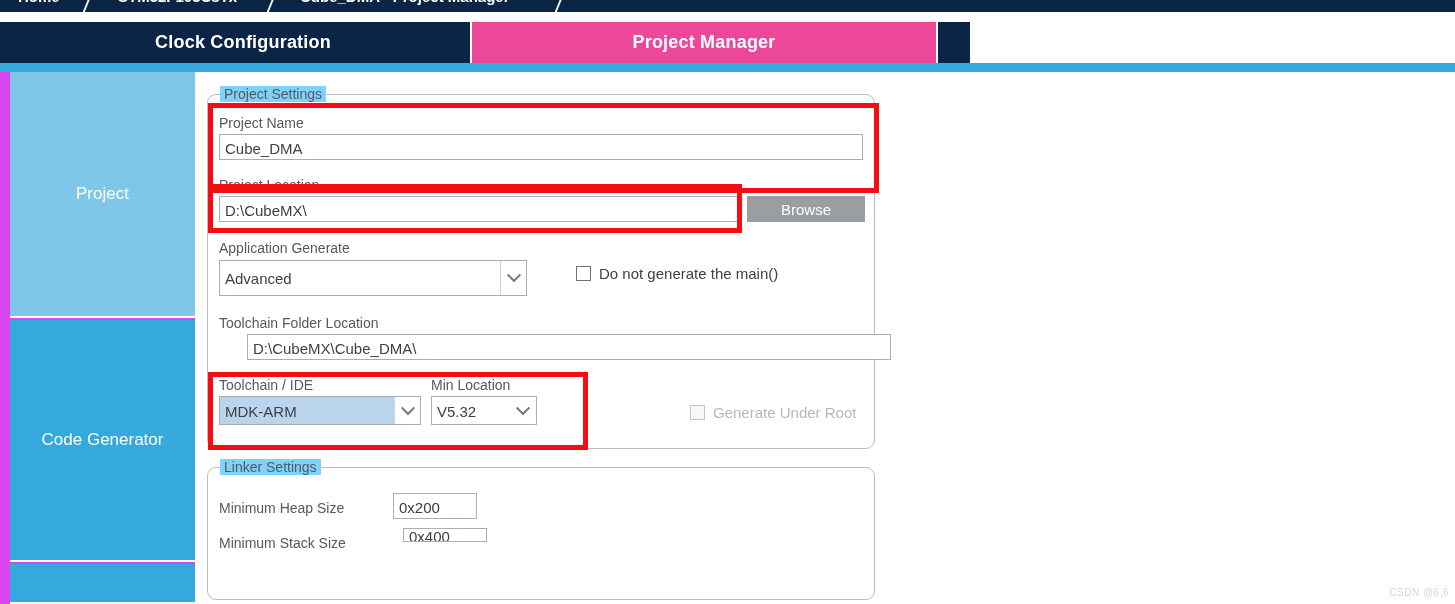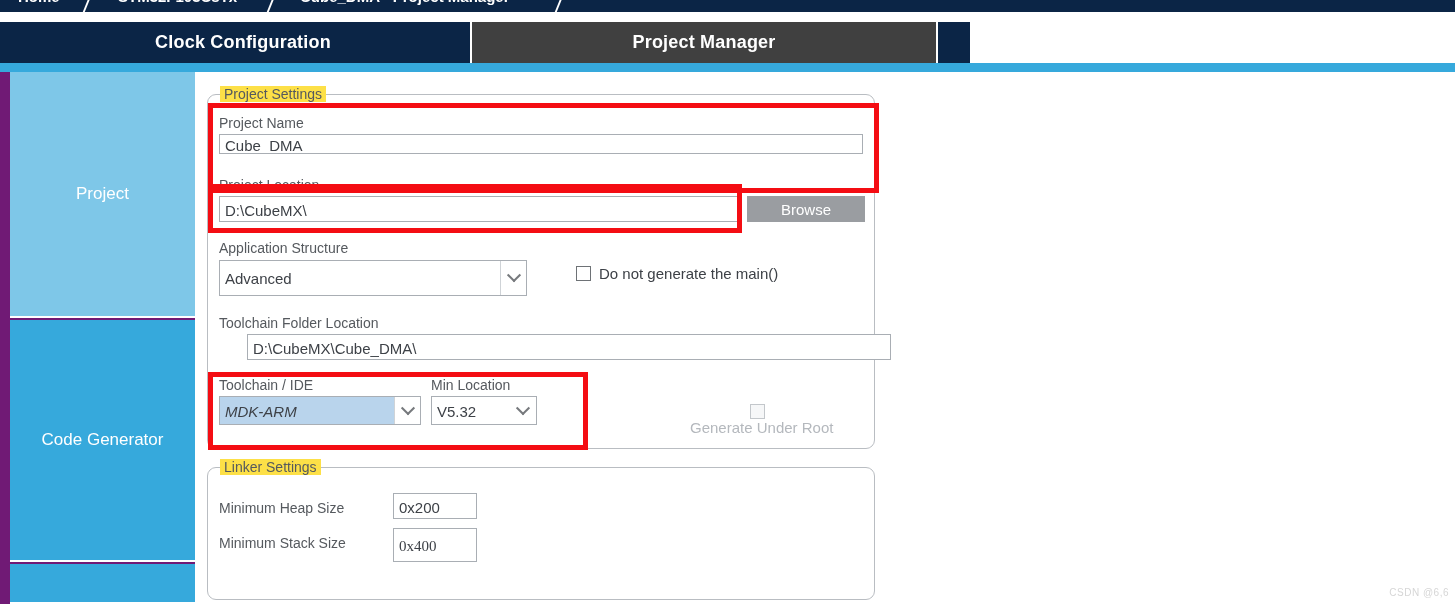--- a/index.html
+++ b/index.html
@@ -48,34 +48,34 @@
   .tab {
     height: 41px;
     display: flex; align-items: center; justify-content: center;
     color: #ffffff;
     font-size: 18px;
     font-weight: bold;
     background: #0b2546;
     border-right: 2px solid #ffffff;
     letter-spacing: 0.2px;
   }
-  .tab.active { background: #404040; }
+  .tab.active { background: #ec4899; }
   .tab.edge { border-right: none; }
 
   .tab-underline {
     position: absolute; left: 0; top: 63px;
     width: 1455px; height: 9px;
     background: #36a9dc;
   }
 
   
   .sidebar {
     position: absolute; left: 0; top: 72px;
     width: 195px; height: 532px;
-    background: #701a75;
+    background: #d946ef;
   }
   .side-item {
     position: absolute; left: 10px; width: 185px;
     display: flex; align-items: center; justify-content: center;
     color: #ffffff;
     font-size: 17px;
     border-bottom: 2px solid #ffffff;
   }
   .side-item.sel  { background: #7ec7e8; }
   .side-item.norm { background: #36a9dc; }
@@ -89,21 +89,21 @@
 
   .group {
     position: absolute;
     border: 1px solid #b9bdc2;
     border-radius: 9px;
     background: transparent;
   }
   .group-title {
     position: absolute;
     top: -9px; left: 12px;
-    background: #fde047;
+    background: #7dd3fc;
     padding: 0 4px;
     font-size: 14px;
     color: #55595e;
     white-space: nowrap;
   }
 
   .fld-label {
     position: absolute;
     font-size: 14px;
     color: #55595e;
@@ -163,21 +163,21 @@
   }
 
   .chkrow {
     position: absolute;
     display: flex; align-items: center;
     font-size: 15px;
     color: #3d4147;
     white-space: nowrap;
     padding-left: 32px;
   }
-  .chkrow.disabled { color: #b4b8bd; flex-direction: column; }
+  .chkrow.disabled { color: #b4b8bd; }
   .chkbox {
     width: 15px; height: 15px;
     border: 1px solid #6e7276;
     background: #ffffff;
     margin-right: 8px;
     flex: none;
   }
   .chkrow.disabled .chkbox { border-color: #c3c7cb; background: #f6f7f8; }
 
   
@@ -225,44 +225,44 @@
     <div class="side-item norm" style="top:492px; height:40px;"></div>
   </div>
 
   <div class="content">
 
     <div class="group" style="left:12px; top:22px; width:668px; height:355px;">
       <div class="group-title">Project Settings</div>
     </div>
 
     <div class="fld-label" style="left:24px; top:43px;">Project Name</div>
-    <div class="txtbox" style="left:24px; top:62px; width:644px; height:20px;">Cube_DMA</div>
+    <div class="txtbox" style="left:24px; top:62px; width:644px; height:26px;">Cube_DMA</div>
 
     <div class="fld-label" style="left:24px; top:105px;">Project Location</div>
     <div class="txtbox" style="left:24px; top:124px; width:520px; height:26px;">D:\CubeMX\</div>
     <button class="btn" style="left:552px; top:124px; width:118px; height:26px;">Browse</button>
 
-    <div class="fld-label" style="left:24px; top:168px;">Application Structure</div>
+    <div class="fld-label" style="left:24px; top:168px;">Application Generate</div>
     <div class="combo" style="left:24px; top:188px; width:308px; height:36px;">
       <span class="cval">Advanced</span>
       <span class="carrow">
           <i class="chev"></i>
         </span>
     </div>
 
     <div class="chkrow" style="left:349px; top:193px;">
       <span class="chkbox"></span>
       <span>Do not generate the main()</span>
     </div>
 
     <div class="fld-label" style="left:24px; top:243px;">Toolchain Folder Location</div>
     <div class="txtbox" style="left:24px; top:262px; width:644px; height:26px;margin-left:28px;">D:\CubeMX\Cube_DMA\</div>
 
     <div class="fld-label" style="left:24px; top:305px;">Toolchain / IDE</div>
-    <div class="combo hl" style="left:24px; top:324px; width:202px; height:29px;font-style:italic;">
+    <div class="combo hl" style="left:24px; top:324px; width:202px; height:29px;">
       <span class="cval">MDK-ARM</span>
       <span class="carrow">
           <i class="chev"></i>
         </span>
     </div>
 
     <div class="fld-label" style="left:236px; top:305px;">Min Location</div>
     <div class="combo nosep" style="left:236px; top:324px; width:106px; height:29px;">
       <span class="cval">V5.32</span>
       <span class="carrow">
@@ -276,21 +276,21 @@
     </div>
 
     <div class="group" style="left:12px; top:395px; width:668px; height:133px;">
       <div class="group-title">Linker Settings</div>
     </div>
 
     <div class="fld-label" style="left:24px; top:428px;">Minimum Heap Size</div>
     <div class="txtbox" style="left:198px; top:421px; width:84px; height:26px;">0x200</div>
 
     <div class="fld-label" style="left:24px; top:463px;">Minimum Stack Size</div>
-    <div class="txtbox" style="left:198px; top:456px; width:84px; height:34px;font-family:Liberation Serif, serif;">0x400</div>
+    <div class="txtbox" style="left:208px; top:456px; width:84px; height:14px;">0x400</div>
 
   </div>
 
   <div class="anno" style="left:208px; top:103px; width:671px; height:90px;"></div>
   <div class="anno" style="left:208px; top:184px; width:534px; height:49px;"></div>
   <div class="anno" style="left:208px; top:372px; width:380px; height:78px;"></div>
 
   <div class="watermark">CSDN @6,6</div>
 
 </div>

